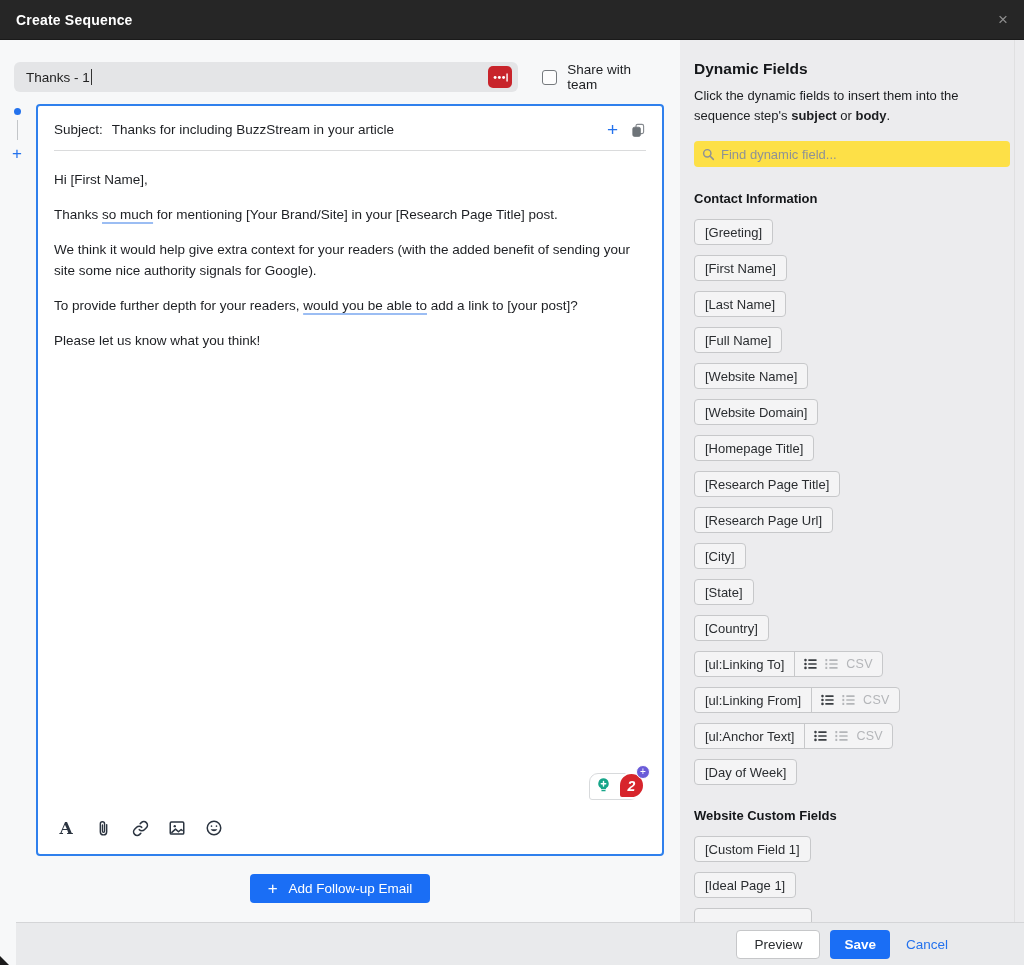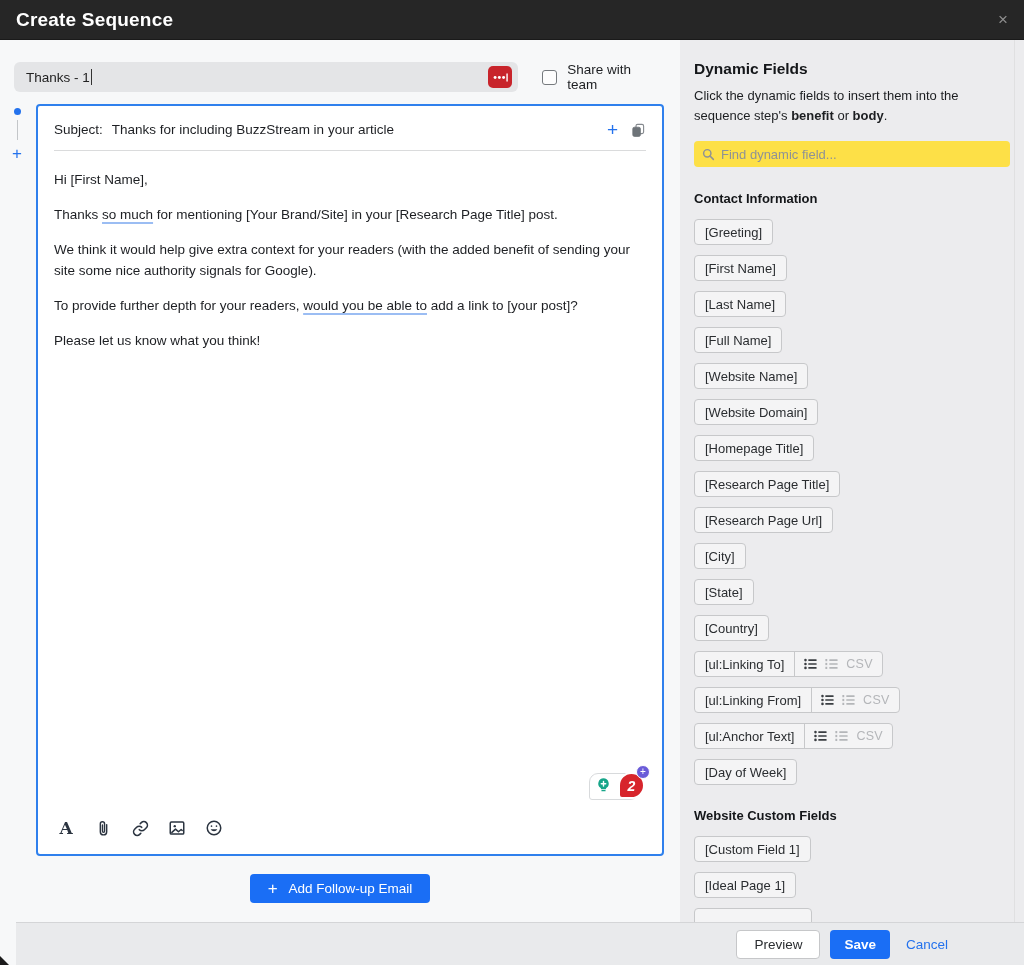--- a/index.html
+++ b/index.html
@@ -8,21 +8,21 @@
     position:relative; overflow:hidden;
     font-family:"Liberation Sans", sans-serif;
     background:#f7f8f9; color:#1d1f23;
   }
   
   .titlebar {
     position:absolute; top:0; left:0; right:0; height:40px;
     background:#262626; display:flex; align-items:center; padding:0 16px;
     border-bottom:1px solid #1a1a1a;
   }
-  .titlebar .title { color:#fff; font-size:19px; font-weight:600; letter-spacing:.2px; }
+  .titlebar .title { color:#fff; font-size:14px; font-weight:600; letter-spacing:.2px; }
   .titlebar .close { margin-left:auto; color:#8e8e8e; font-size:17px; line-height:1; cursor:pointer; }
 
   
   .main { position:absolute; top:40px; left:0; width:680px; bottom:43px; background:#f7f8f9; }
 
   .name-row { display:flex; align-items:center; margin:22px 16px 0 14px; }
   .name-input {
     position:relative; width:508px; height:30px; background:#e4e5e7; border-radius:6px;
     display:flex; align-items:center; padding:0 36px 0 12px; font-size:13.5px; color:#222; cursor:text;
   }
@@ -240,21 +240,21 @@
   <div class="followup-row">
     <button class="followup-btn">
       <span class="fplus">+</span>
       <span>Add Follow-up Email</span>
     </button>
   </div>
 </div>
 
 <div class="sidebar">
   <div class="sb-title">Dynamic Fields</div>
-  <div class="sb-desc" id="sb-desc"><span>Click the dynamic fields to insert them into the sequence step's </span><span class="b">benefit</span><span> or </span><span class="b">body</span><span>.</span></div>
+  <div class="sb-desc" id="sb-desc"><span>Click the dynamic fields to insert them into the sequence step's </span><span class="b">subject</span><span> or </span><span class="b">body</span><span>.</span></div>
   <div class="sb-search">
     <svg width="13" height="13" viewBox="0 0 16 16" fill="none" stroke="#8f9296" stroke-width="1.8" stroke-linecap="round">
       <circle cx="6.5" cy="6.5" r="4.5"></circle>
         <path d="M10 10l4 4"></path>
     </svg>
     <input type="text" placeholder="Find dynamic field..." style="">
   </div>
   <div id="sb-groups"><div class="sb-group-label">Contact Information</div><div class="field-row"><span class="field-btn">[Greeting]</span></div><div class="field-row"><span class="field-btn">[First Name]</span></div><div class="field-row"><span class="field-btn">[Last Name]</span></div><div class="field-row"><span class="field-btn">[Full Name]</span></div><div class="field-row"><span class="field-btn">[Website Name]</span></div><div class="field-row"><span class="field-btn">[Website Domain]</span></div><div class="field-row"><span class="field-btn">[Homepage Title]</span></div><div class="field-row"><span class="field-btn">[Research Page Title]</span></div><div class="field-row"><span class="field-btn">[Research Page Url]</span></div><div class="field-row"><span class="field-btn">[City]</span></div><div class="field-row"><span class="field-btn">[State]</span></div><div class="field-row"><span class="field-btn">[Country]</span></div><div class="field-row"><span class="field-split">
           <span class="txt">[ul:Linking To]</span>
           <span class="opts">

